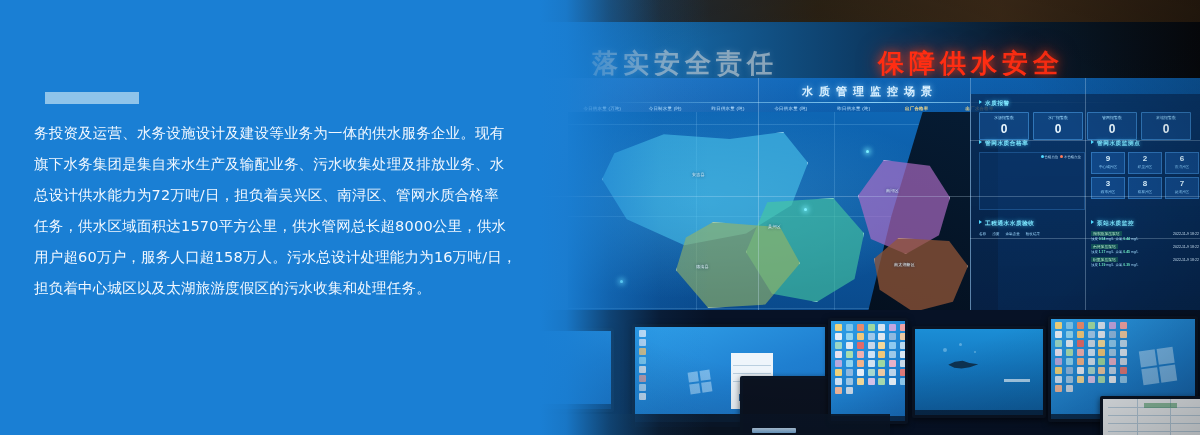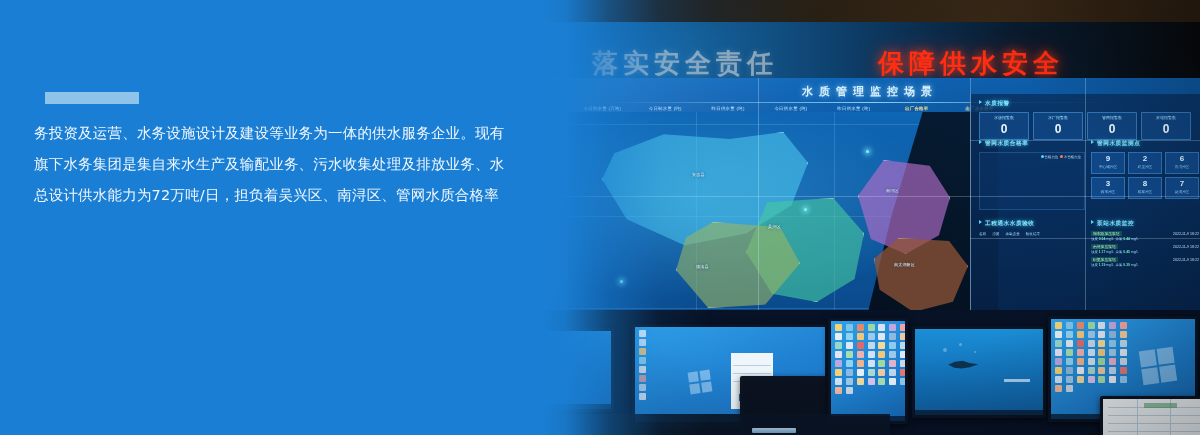--- a/index.html
+++ b/index.html
@@ -552,16 +552,19 @@
     <div class="photo-vig"></div>
     <div class="photo-tint"></div>
   </div>
 
   <div class="left">
     <div class="title-bar"></div>
     <div class="para">
       <p>务投资及运营、水务设施设计及建设等业务为一体的供水服务企业。现有</p>
       <p>旗下水务集团是集自来水生产及输配业务、污水收集处理及排放业务、水</p>
       <p>总设计供水能力为72万吨/日，担负着吴兴区、南浔区、管网水质合格率</p>
+      <p>任务，供水区域面积达1570平方公里，供水管网总长超8000公里，供水</p>
+      <p>用户超60万户，服务人口超158万人。污水总设计处理能力为16万吨/日，</p>
+      <p>担负着中心城区以及太湖旅游度假区的污水收集和处理任务。</p>
     </div>
   </div>
 
 </div>
 
 </body></html>

